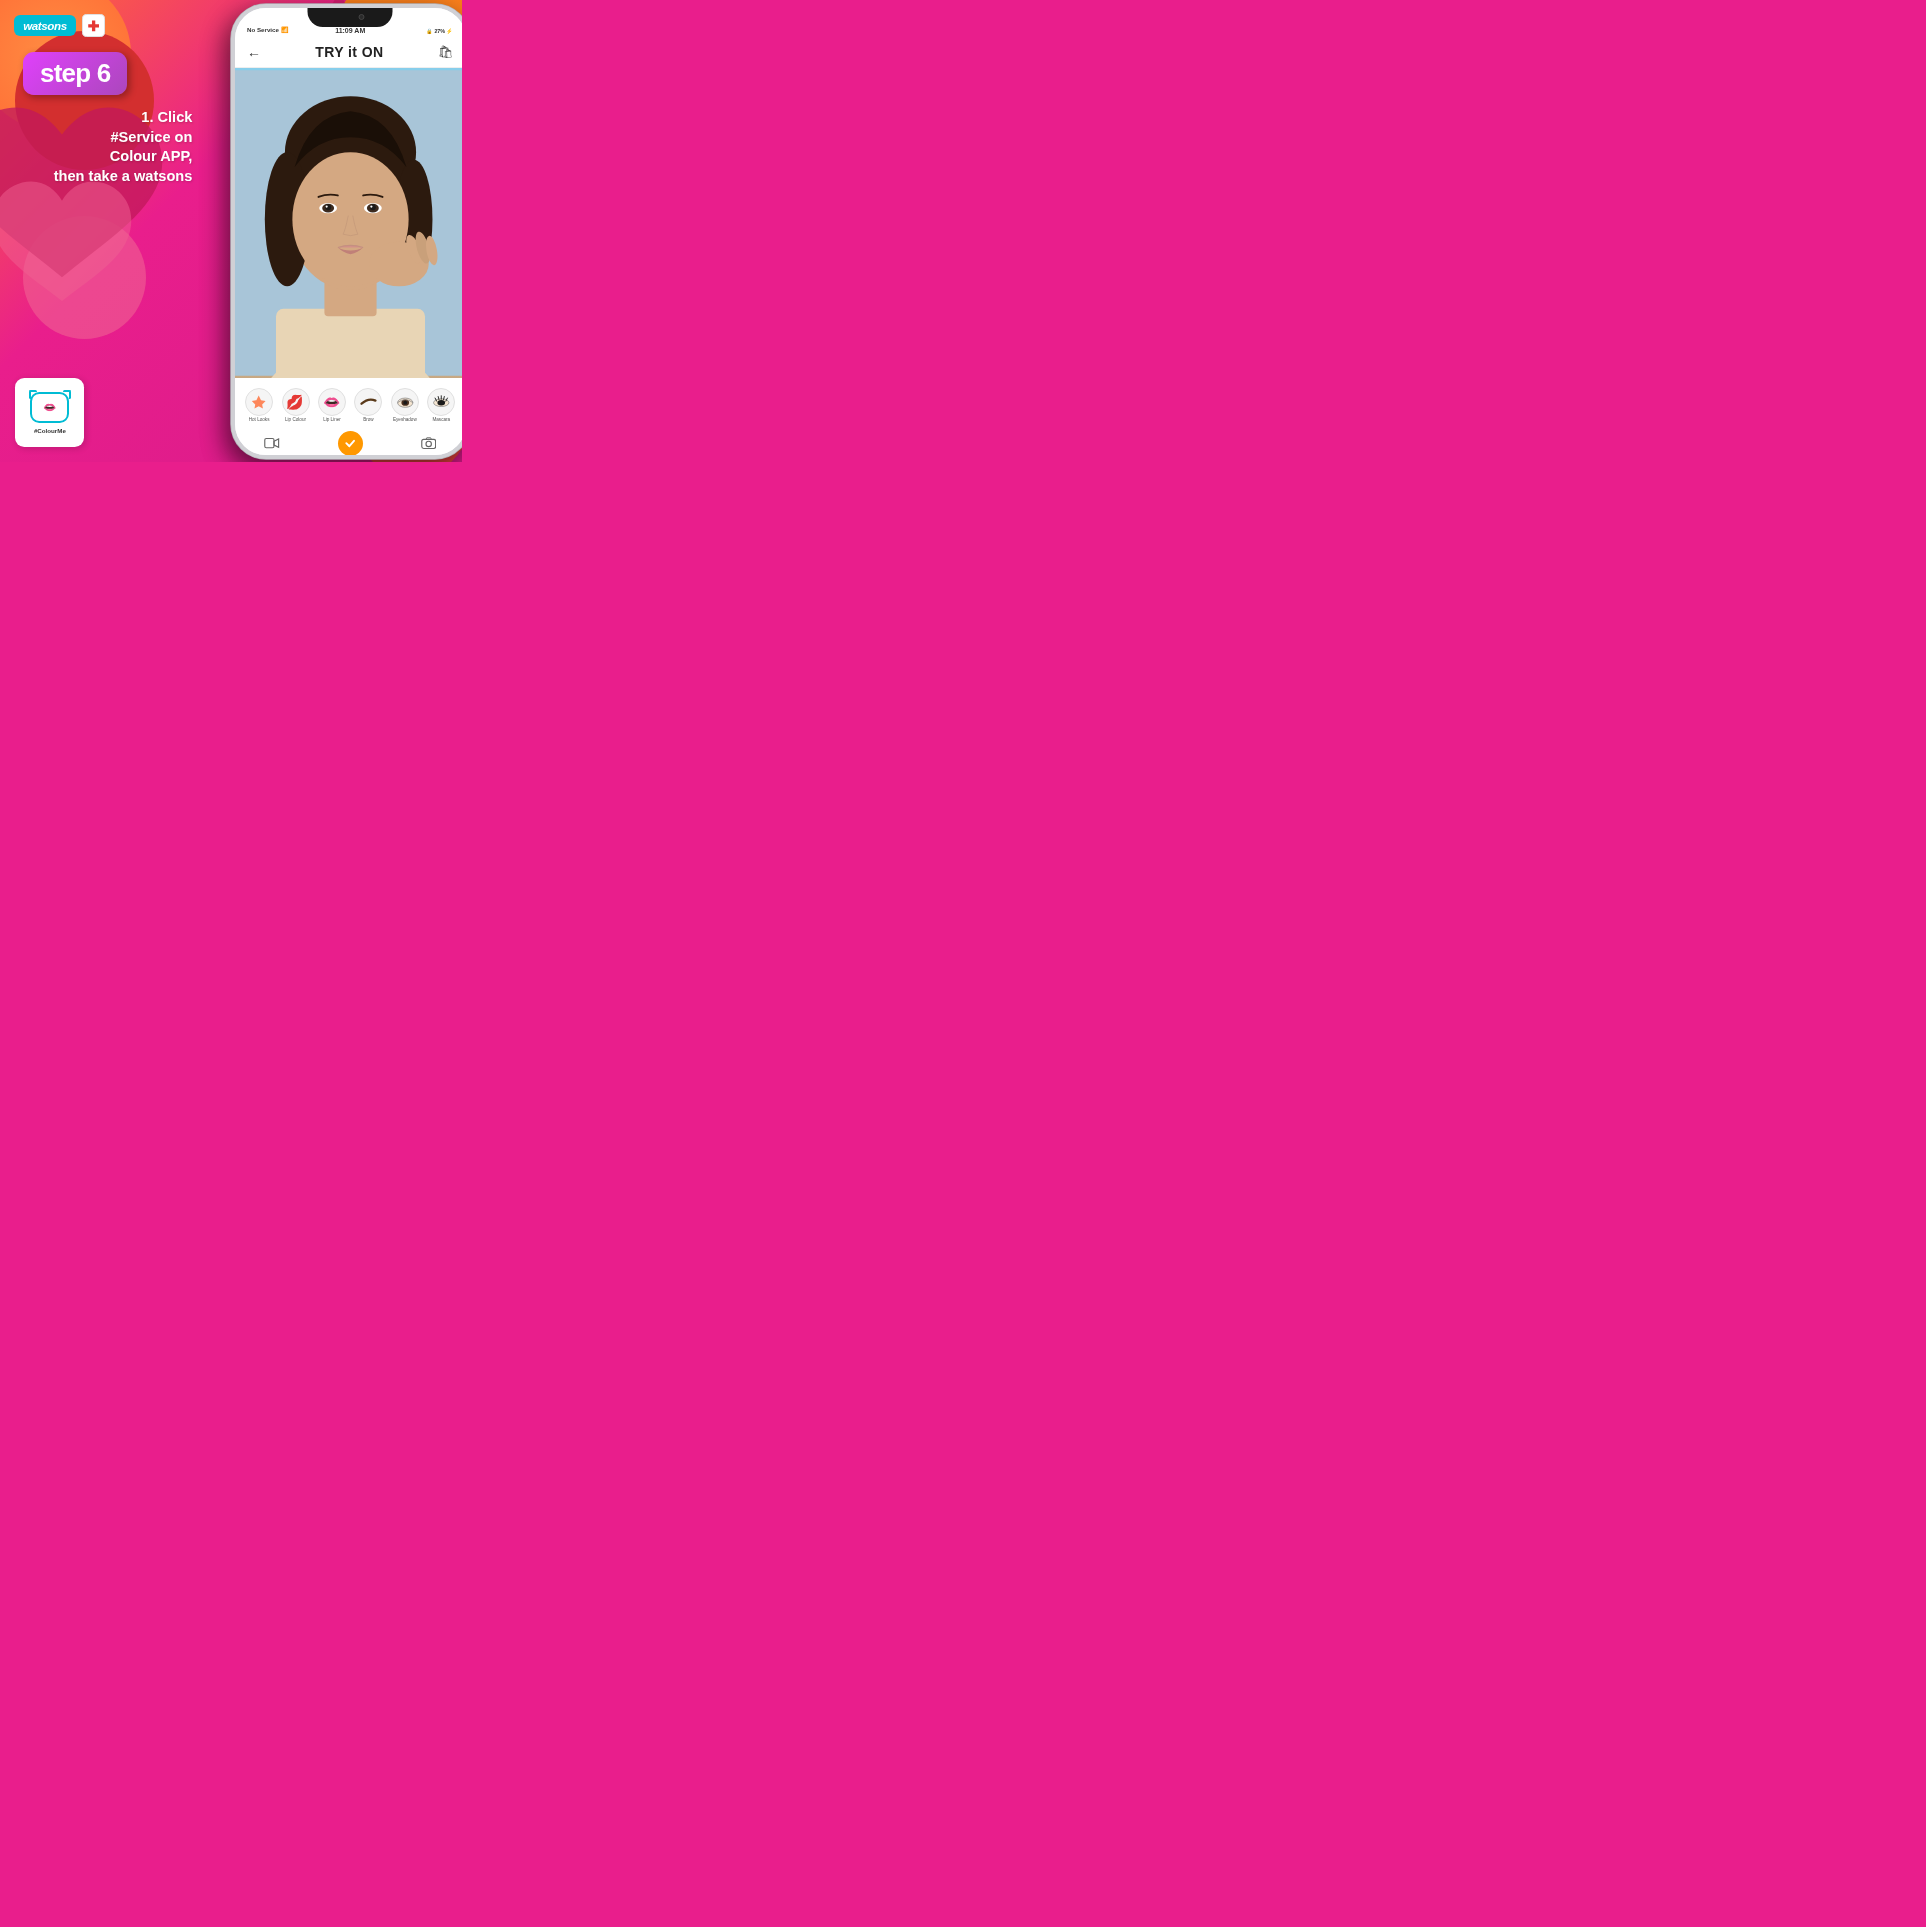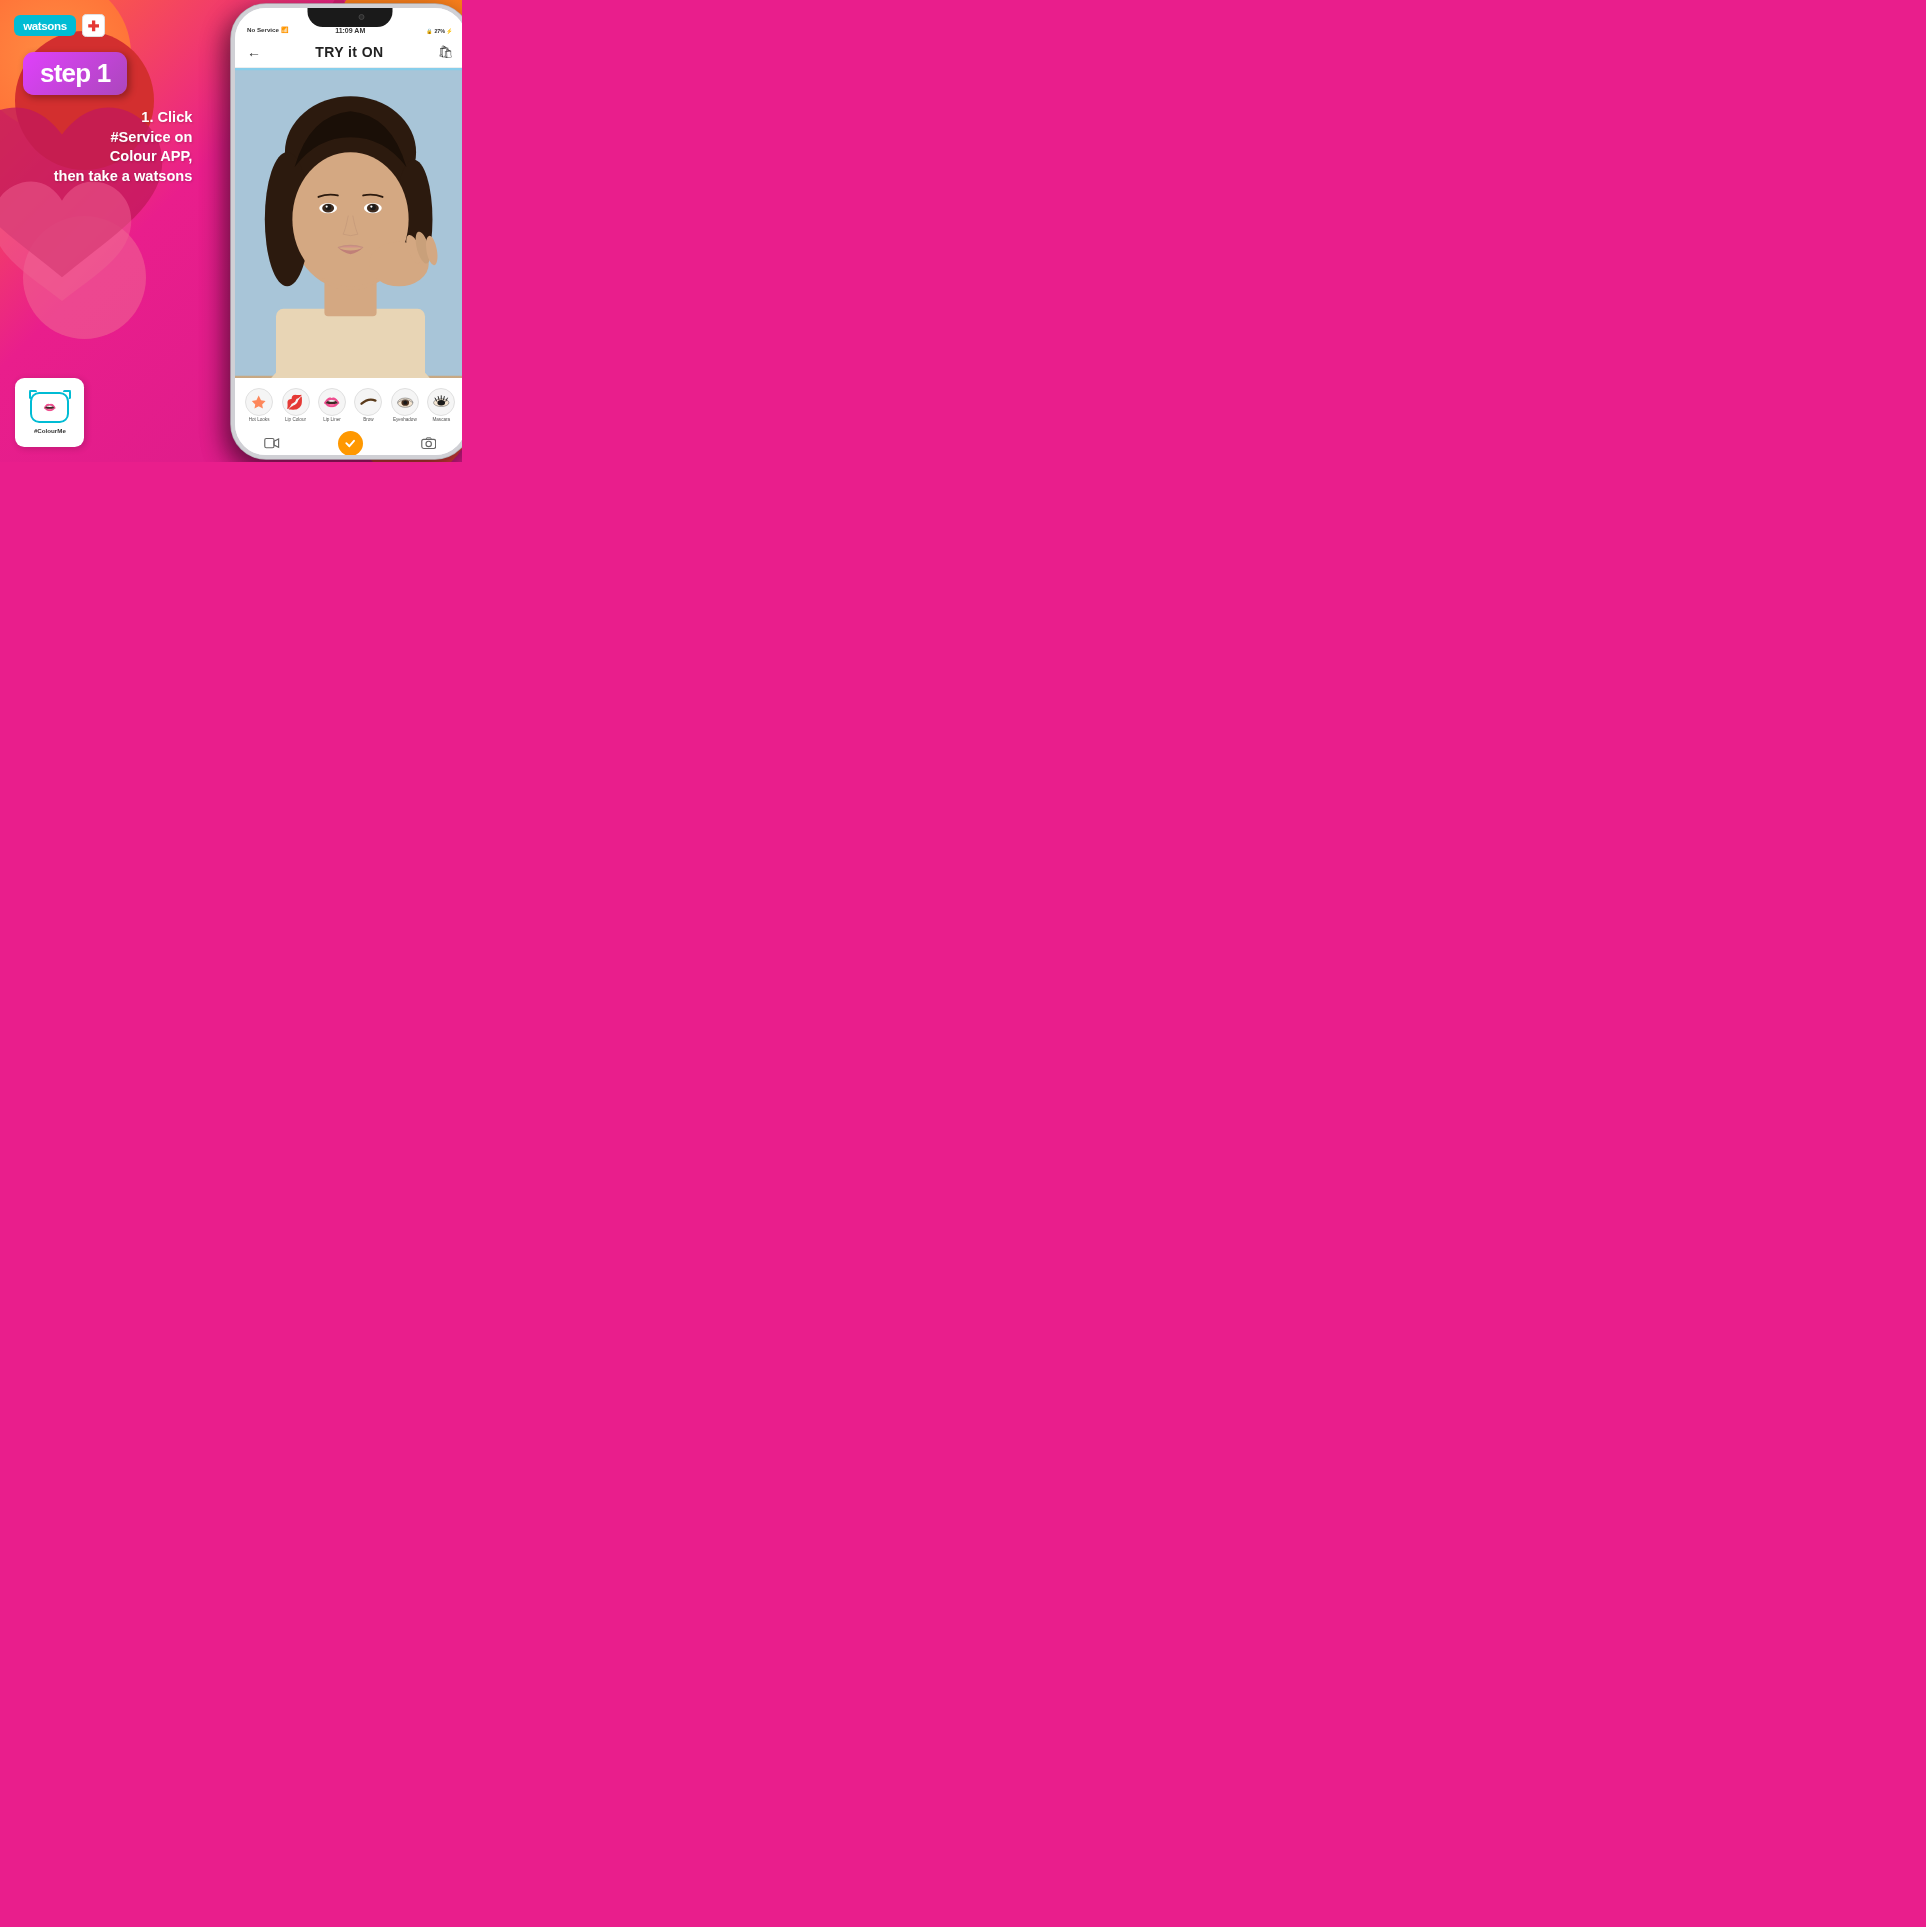--- a/index.html
+++ b/index.html
@@ -111,20 +111,21 @@
       border-radius: 6.2px;
       padding: 3.9px 9.2px;
       display: flex;
       align-items: center;
     }
     .watsons-text {
       color: white;
       font-size: 11.6px;
       font-weight: 700;
       letter-spacing: -0.4px;
+      font-style: italic;
     }
     .pharmacy-badge {
       background: white;
       border-radius: 4.6px;
       width: 23px;
       height: 23px;
       display: flex;
       align-items: center;
       justify-content: center;
       border: 0.8px solid #e0e0e0;
@@ -498,21 +499,21 @@
 <div class="header">
   <div class="watsons-logo">
     <span class="watsons-text">watsons</span>
   </div>
   <div class="pharmacy-badge">
     <span class="pharmacy-cross">✚</span>
   </div>
 </div>
 
 <div class="step-banner">
-  <span class="step-text">step 1</span>
+  <span class="step-text">step 6</span>
 </div>
 
 <div class="instructions">
   <div class="instructions-text">
     <span>1.  Click</span><br>
     <span>#Service on</span><br>
     <span>Colour APP,</span><br>
     <span>then take a watsons</span>
   </div>
 </div>

